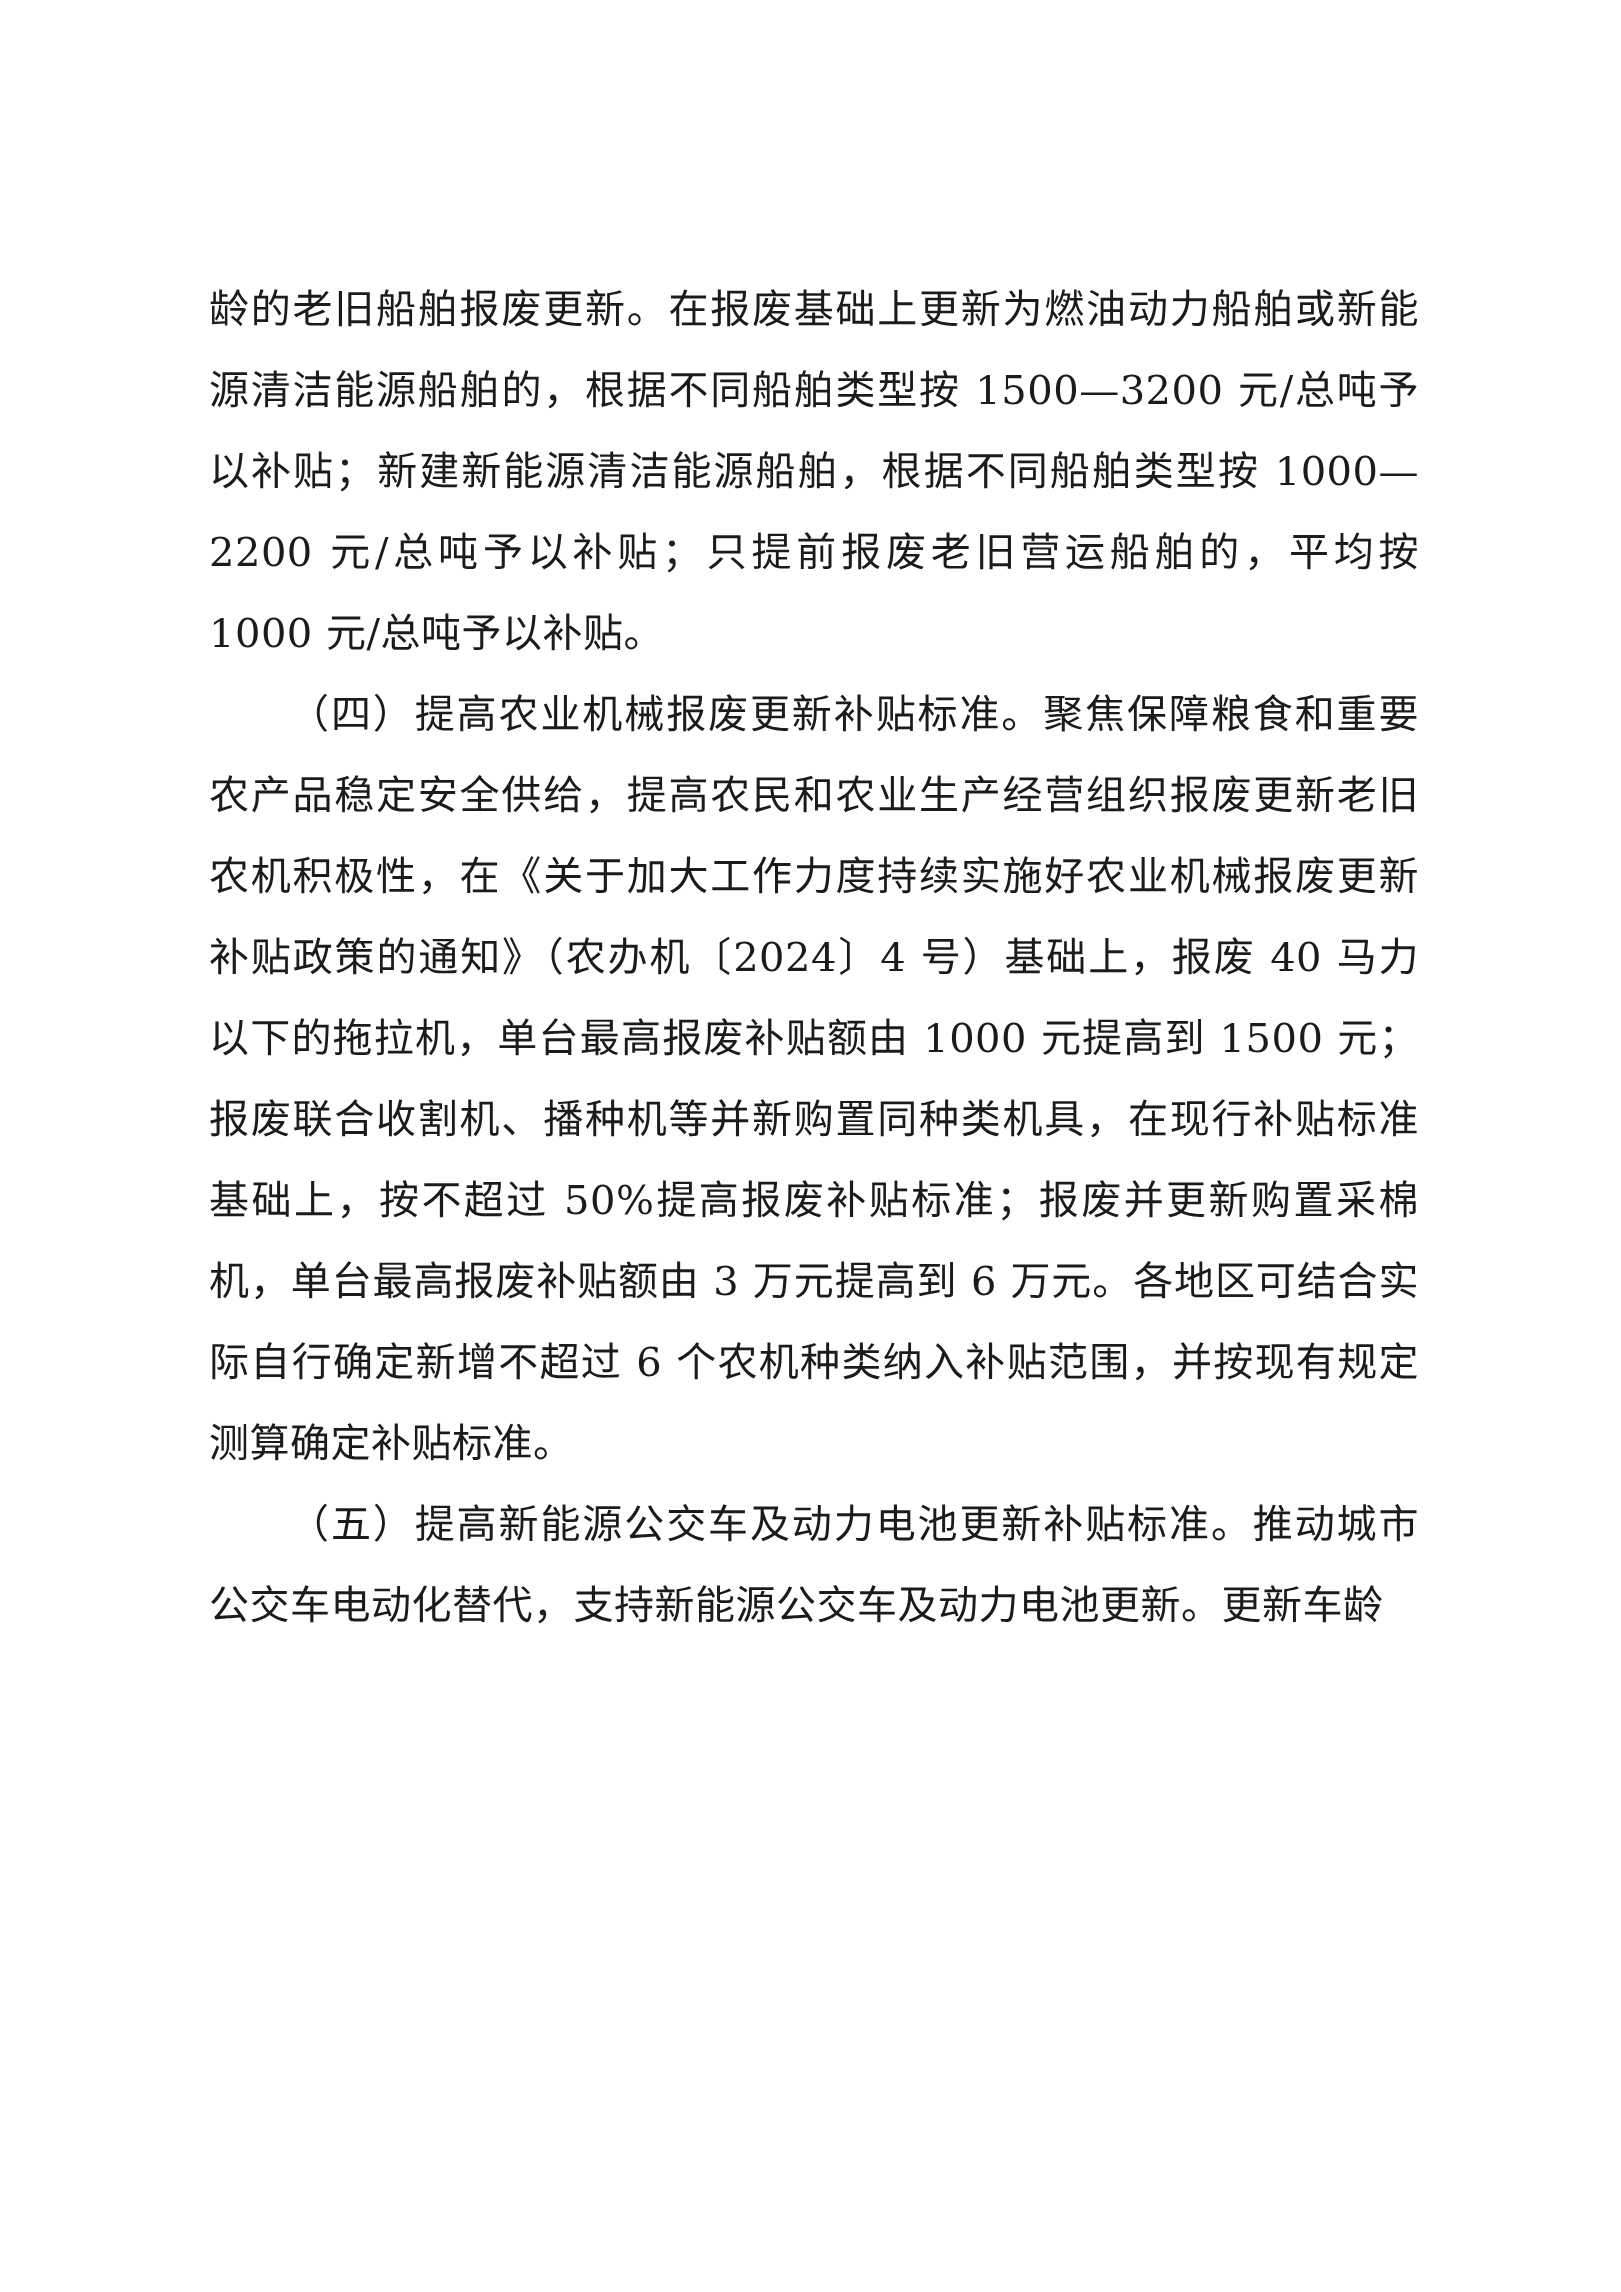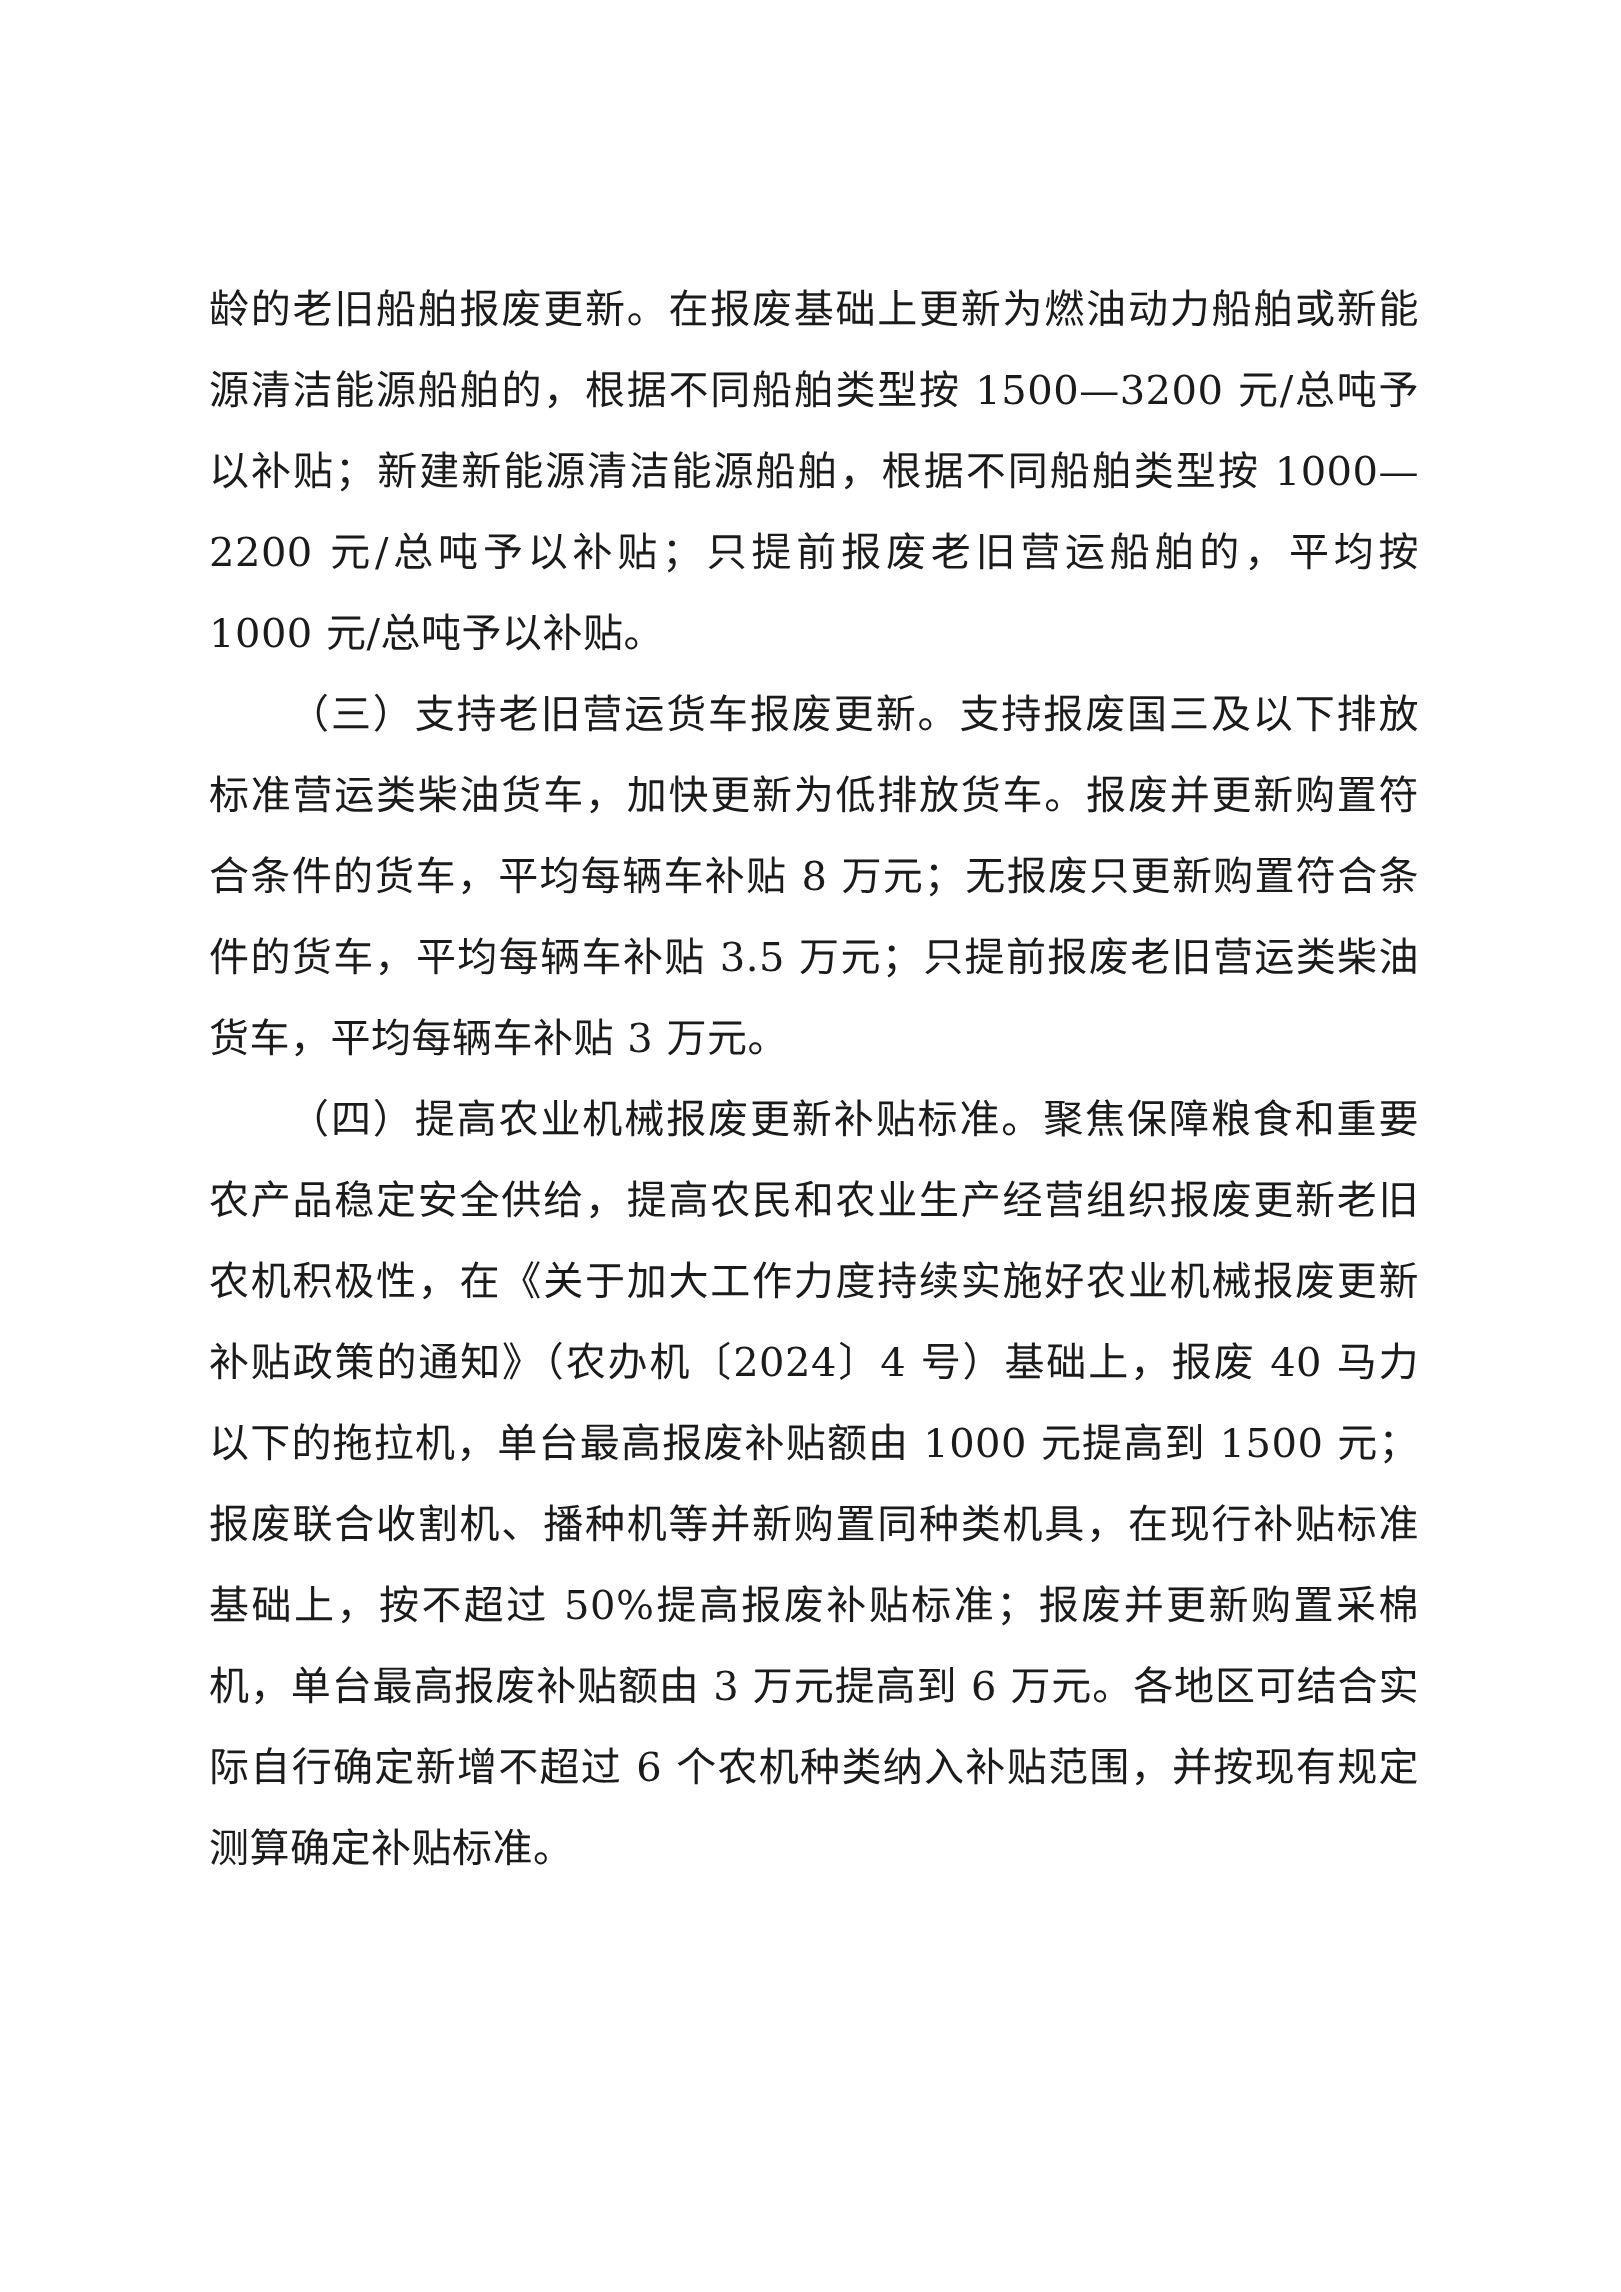--- a/index.html
+++ b/index.html
@@ -36,17 +36,17 @@
   .para.indent {
     text-indent: 80px;
   }
 </style>
 </head>
 <body>
 
 <div class="page">
   <div class="content">
     <p class="para">龄的老旧船舶报废更新。在报废基础上更新为燃油动力船舶或新能源清洁能源船舶的，根据不同船舶类型按 1500—3200 元/总吨予以补贴；新建新能源清洁能源船舶，根据不同船舶类型按 1000—2200 元/总吨予以补贴；只提前报废老旧营运船舶的，平均按 1000 元/总吨予以补贴。</p>
-    <p class="para indent">（三）支持老旧营运货车报废更新。支持报废国三及以下排放标准营运类柴油货车，加快更新为低排放货车。报废并更新购置符合条件的货车，平均每辆车补贴 8 万元；无报废只更新购置符合条件的货车，平均每辆车补贴 3.5 万元；只提前报废老旧营运类柴油货车，平均每辆车补贴 3 万元。</p>
     <p class="para indent">（四）提高农业机械报废更新补贴标准。聚焦保障粮食和重要农产品稳定安全供给，提高农民和农业生产经营组织报废更新老旧农机积极性，在《关于加大工作力度持续实施好农业机械报废更新补贴政策的通知》（农办机〔2024〕4 号）基础上，报废 40 马力以下的拖拉机，单台最高报废补贴额由 1000 元提高到 1500 元；报废联合收割机、播种机等并新购置同种类机具，在现行补贴标准基础上，按不超过 50%提高报废补贴标准；报废并更新购置采棉机，单台最高报废补贴额由 3 万元提高到 6 万元。各地区可结合实际自行确定新增不超过 6 个农机种类纳入补贴范围，并按现有规定测算确定补贴标准。</p>
+    <p class="para indent">（五）提高新能源公交车及动力电池更新补贴标准。推动城市公交车电动化替代，支持新能源公交车及动力电池更新。更新车龄</p>
   </div>
 </div>
 
 
 </body></html>

